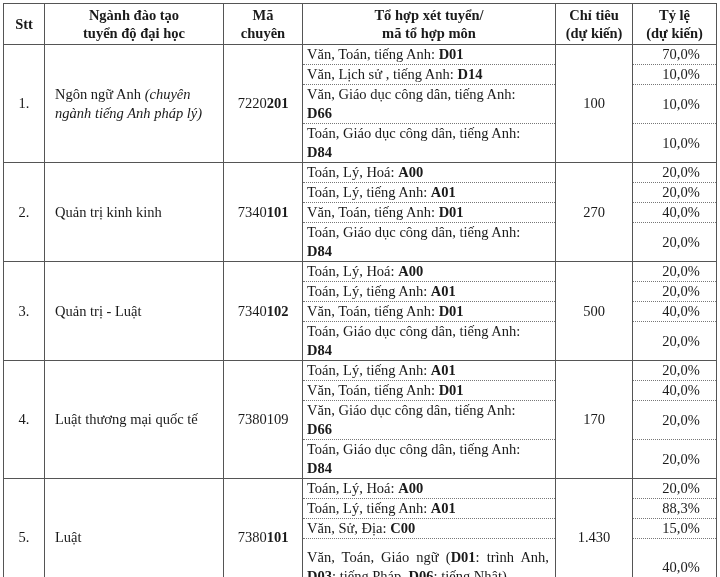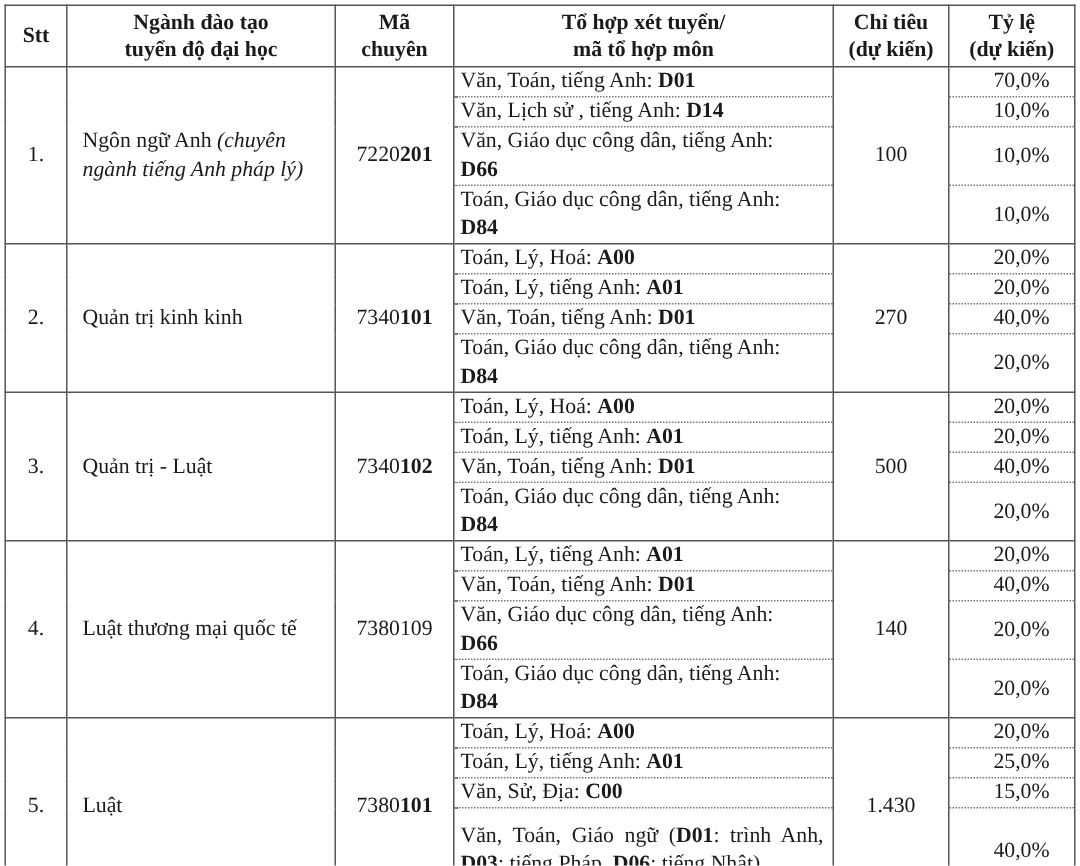--- a/index.html
+++ b/index.html
@@ -116,21 +116,21 @@
     <tr class="last">
       <td class="combo" style="height:36px"><span>Toán, Giáo dục công dân, tiếng Anh: </span><br><b>D84</b></td>
       <td class="pct">20,0%</td>
     </tr>
 
     <tr class="first">
       <td rowspan="4" class="c">4.</td>
       <td rowspan="4" class="name">Luật thương mại quốc tế</td>
       <td rowspan="4" class="c"><span>7380</span><span>109</span></td>
       <td class="combo" style="height:19px"><span>Toán, Lý, tiếng Anh: </span><b>A01</b></td>
-      <td rowspan="4" class="c">140</td>
+      <td rowspan="4" class="c">170</td>
       <td class="pct">20,0%</td>
     </tr>
     <tr>
       <td class="combo" style="height:19px"><span>Văn, Toán, tiếng Anh: </span><b>D01</b></td>
       <td class="pct">40,0%</td>
     </tr>
     <tr>
       <td class="combo" style="height:36px"><span>Văn, Giáo dục công dân, tiếng Anh: </span><br><b>D66</b></td>
       <td class="pct">20,0%</td>
     </tr>
@@ -142,21 +142,21 @@
     <tr class="first">
       <td rowspan="4" class="c">5.</td>
       <td rowspan="4" class="name">Luật</td>
       <td rowspan="4" class="c"><span>7380</span><b>101</b></td>
       <td class="combo" style="height:19px"><span>Toán, Lý, Hoá: </span><b>A00</b></td>
       <td rowspan="4" class="c">1.430</td>
       <td class="pct">20,0%</td>
     </tr>
     <tr>
       <td class="combo" style="height:19px"><span>Toán, Lý, tiếng Anh: </span><b>A01</b></td>
-      <td class="pct">25,0%</td>
+      <td class="pct">88,3%</td>
     </tr>
     <tr>
       <td class="combo" style="height:19px"><span>Văn, Sử, Địa: </span><b>C00</b></td>
       <td class="pct">15,0%</td>
     </tr>
     <tr class="last">
       <td class="combo justify" style="height:56px"><span>Văn, Toán, Giáo ngữ (</span><b>D01</b><span>: trình Anh, </span><b>D03</b><span>: tiếng Pháp, </span><b>D06</b><span>: tiếng Nhật)</span></td>
       <td class="pct">40,0%</td>
     </tr>
   </tbody>

